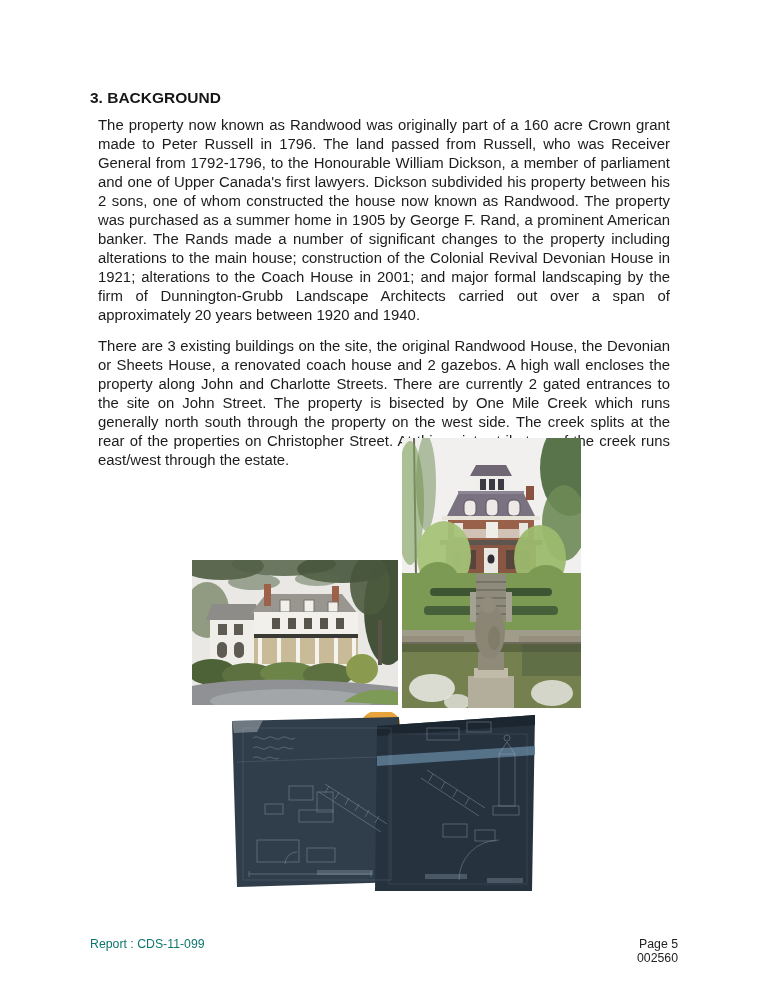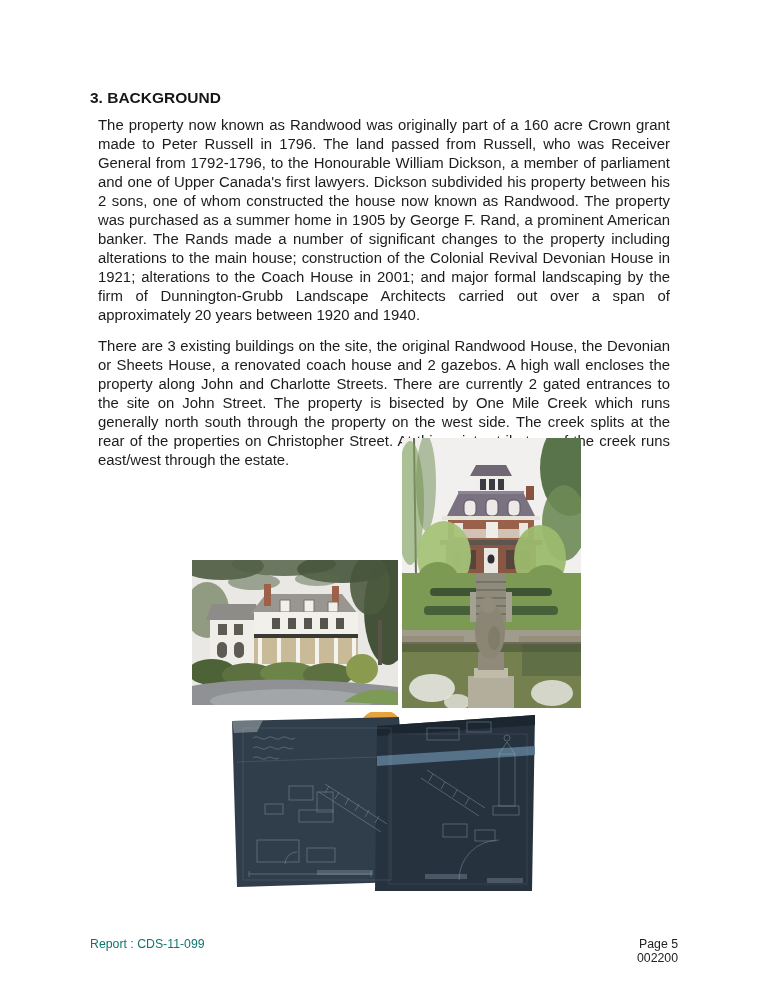--- a/index.html
+++ b/index.html
@@ -251,16 +251,16 @@
         <rect x="88" y="158" width="56" height="5"></rect>
         <rect x="196" y="162" width="42" height="5"></rect>
         <rect x="258" y="166" width="36" height="5"></rect>
       </g>
     </svg>
   </figure>
 
   <div class="footer-left">Report : CDS-11-099</div>
   <div class="footer-right">
     <div>Page 5</div>
-    <div>002200</div>
+    <div>002560</div>
   </div>
 
 </div>
 
 </body></html>

